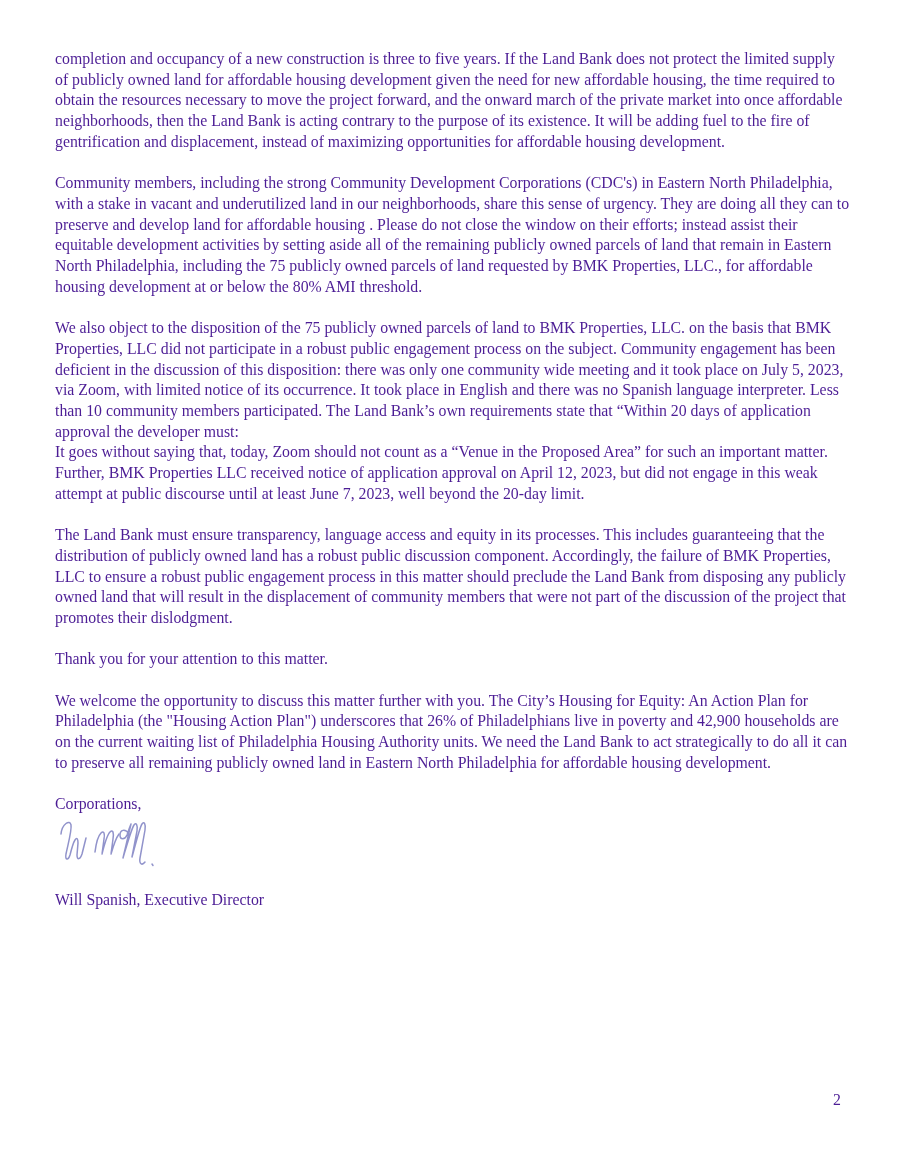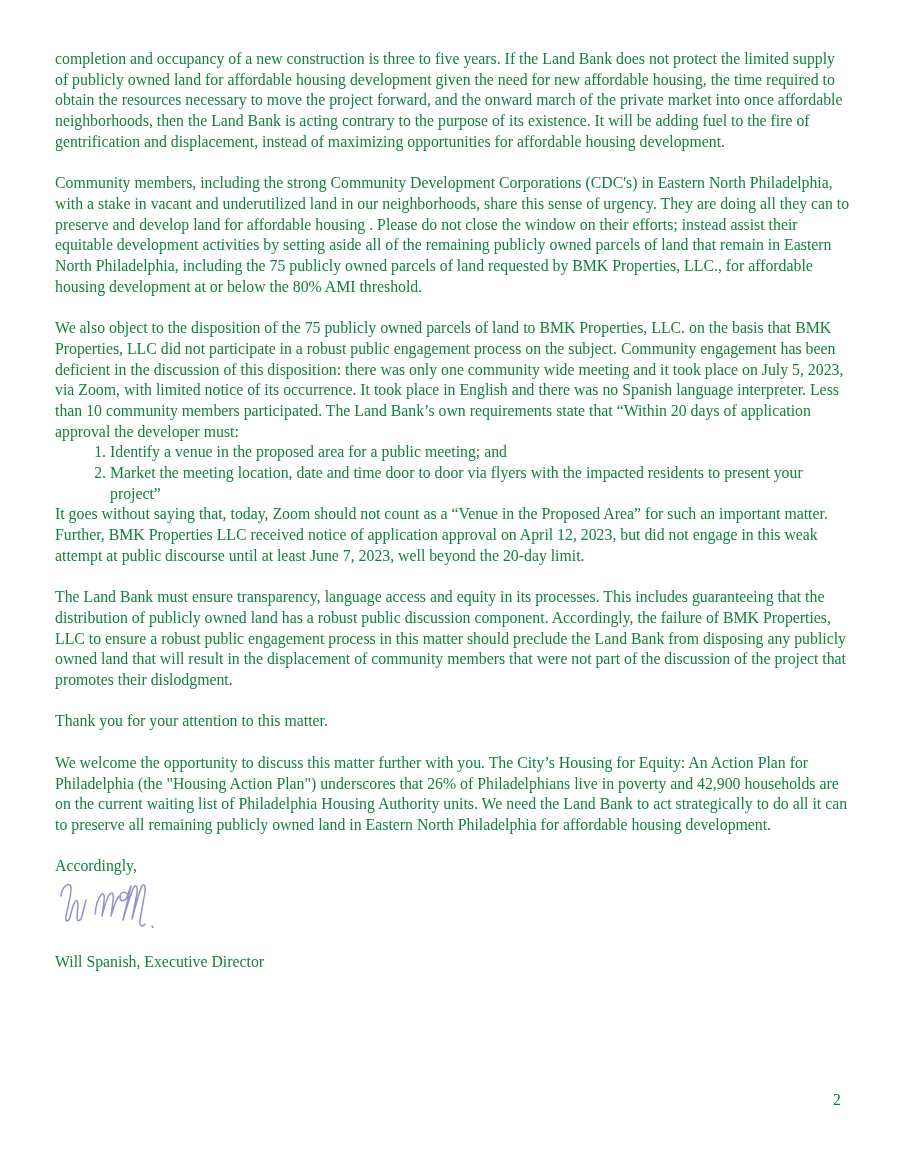--- a/index.html
+++ b/index.html
@@ -6,21 +6,21 @@
     margin: 0;
     padding: 0;
     background: #ffffff;
   }
   .page {
     position: relative;
     width: 900px;
     height: 1164px;
     background: #ffffff;
     font-family: "Liberation Serif", "DejaVu Serif", serif;
-    color: #15803d;
+    color: #4c1d95;
     overflow: hidden;
     text-decoration: underline;
   }
   .content {
     position: absolute;
     left: 55px;
     top: 49px;
     width: 795px;
     font-size: 15.8px;
     line-height: 20.7px;
@@ -64,34 +64,30 @@
 
 <div class="page">
   <div class="content">
 
     <p>completion and occupancy of a new construction is three to five years. If the Land Bank does not protect the limited supply of publicly owned land for affordable housing development given the need for new affordable housing, the time required to obtain the resources necessary to move the project forward, and the onward march of the private market into once affordable neighborhoods, then the Land Bank is acting contrary to the purpose of its existence. It will be adding fuel to the fire of gentrification and displacement, instead of maximizing opportunities for affordable housing development.</p>
 
     <p>Community members, including the strong Community Development Corporations (CDC's) in Eastern North Philadelphia, with a stake in vacant and underutilized land in our neighborhoods, share this sense of urgency. They are doing all they can to preserve and develop land for affordable housing . Please do not close the window on their efforts; instead assist their equitable development activities by setting aside all of the remaining publicly owned parcels of land that remain in Eastern North Philadelphia, including the 75 publicly owned parcels of land requested by BMK Properties, LLC., for affordable housing development at or below the 80% AMI threshold.</p>
 
     <p class="tight">We also object to the disposition of the 75 publicly owned parcels of land to BMK Properties, LLC. on the basis that BMK Properties, LLC did not participate in a robust public engagement process on the subject. Community engagement has been deficient in the discussion of this disposition: there was only one community wide meeting and it took place on July 5, 2023, via Zoom, with limited notice of its occurrence. It took place in English and there was no Spanish language interpreter. Less than 10 community members participated. The Land Bank’s own requirements state that “Within 20 days of application approval the developer must:</p>
 
-    <ol class="req-list">
-      <li>Identify a venue in the proposed area for a public meeting; and</li>
-      <li>Market the meeting location, date and time door to door via flyers with the impacted residents to present your project”</li>
-    </ol>
 
     <p>It goes without saying that, today, Zoom should not count as a “Venue in the Proposed Area” for such an important matter. Further, BMK Properties LLC received notice of application approval on April 12, 2023, but did not engage in this weak attempt at public discourse until at least June 7, 2023, well beyond the 20-day limit.</p>
 
     <p>The Land Bank must ensure transparency, language access and equity in its processes. This includes guaranteeing that the distribution of publicly owned land has a robust public discussion component. Accordingly, the failure of BMK Properties, LLC to ensure a robust public engagement process in this matter should preclude the Land Bank from disposing any publicly owned land that will result in the displacement of community members that were not part of the discussion of the project that promotes their dislodgment.</p>
 
     <p>Thank you for your attention to this matter.</p>
 
     <p>We welcome the opportunity to discuss this matter further with you. The City’s Housing for Equity: An Action Plan for Philadelphia (the "Housing Action Plan") underscores that 26% of Philadelphians live in poverty and 42,900 households are on the current waiting list of Philadelphia Housing Authority units. We need the Land Bank to act strategically to do all it can to preserve all remaining publicly owned land in Eastern North Philadelphia for affordable housing development.</p>
 
-    <p class="tight">Accordingly,</p>
+    <p class="tight">Corporations,</p>
 
     <div class="signature">
       <svg viewBox="0 0 130 54" xmlns="http://www.w3.org/2000/svg">
         <g fill="none" stroke="#9193cb" stroke-width="1.5" stroke-linecap="round" stroke-linejoin="round">
           <path d="M4,18 C5,8 13,3 14,9 C15,14 11,28 9,38 C8,44 11,45 13,39 C14,35 16,27 18,24 C20,21 21,23 21,27 L20,39 C20,44 23,44 25,38 L29,22"></path>
           <path d="M38,36 C39,28 41,20 44,17 C47,14 48,18 47,23 L45,38 C47,30 50,19 53,16 C56,13 57,17 56,23 L54,38 C56,31 59,22 62,18"></path>
           <path d="M72,18 C68,12 63,14 63,19 C63,24 68,24 70,19 C72,13 73,10 74,8 L66,42 C69,32 74,14 77,9 C79,6 81,9 80,15 L75,41 C78,31 82,13 85,8 C87,5 89,8 88,14 L83,42 C82,48 85,50 88,46"></path>
           <path d="M95,48 L96,49.5"></path>
         </g>
       </svg>

